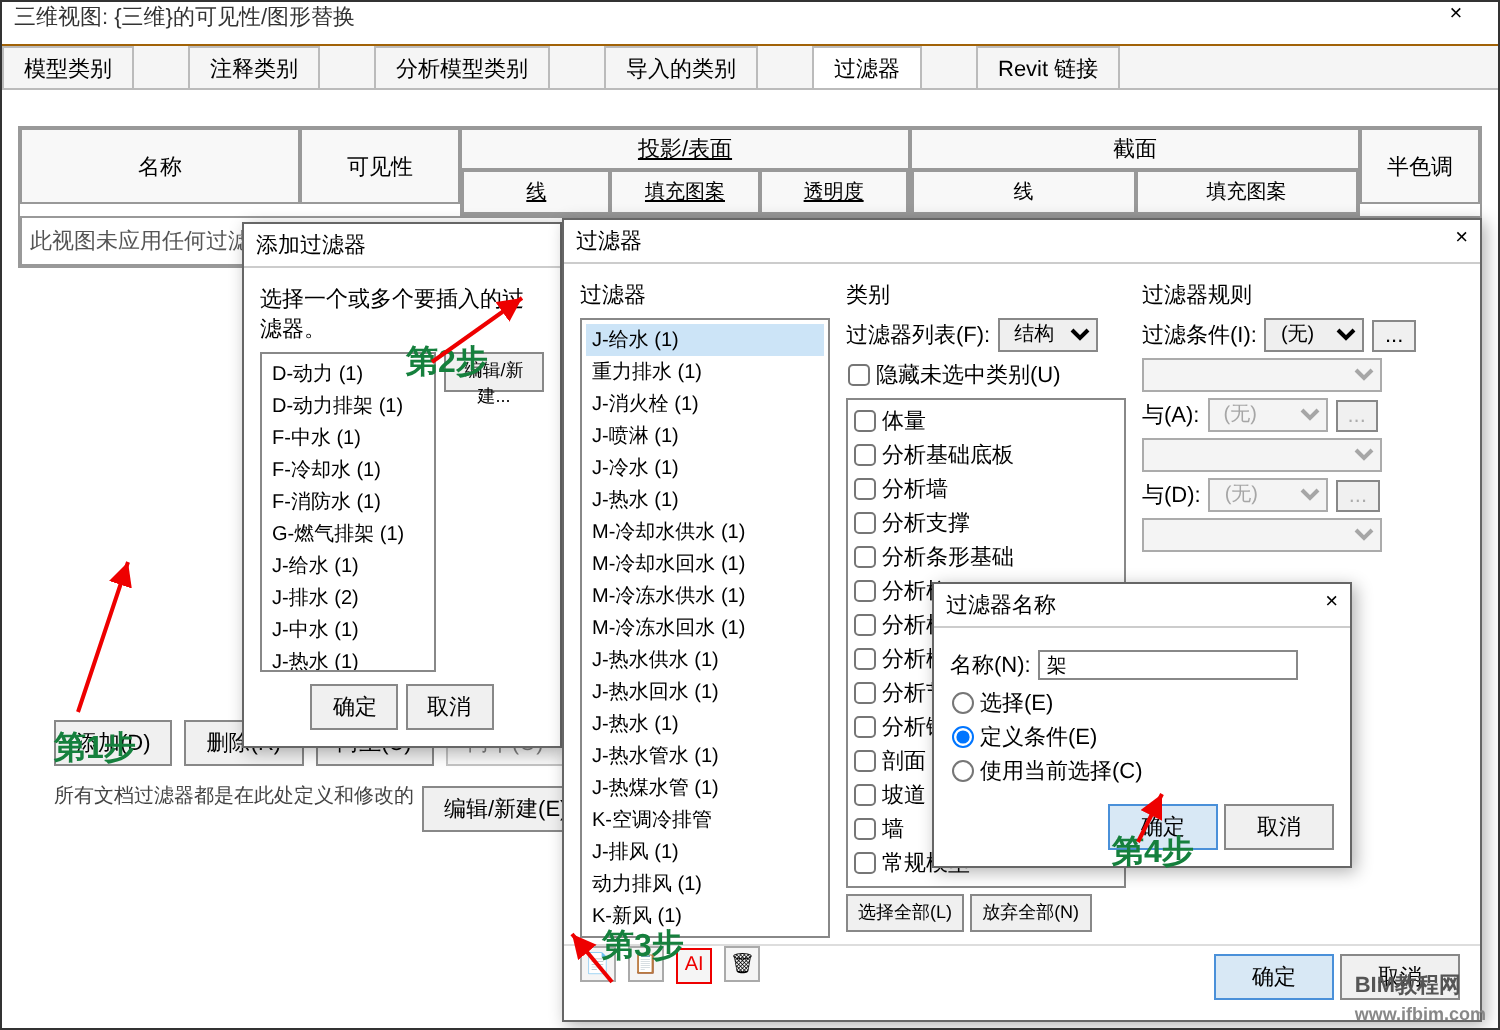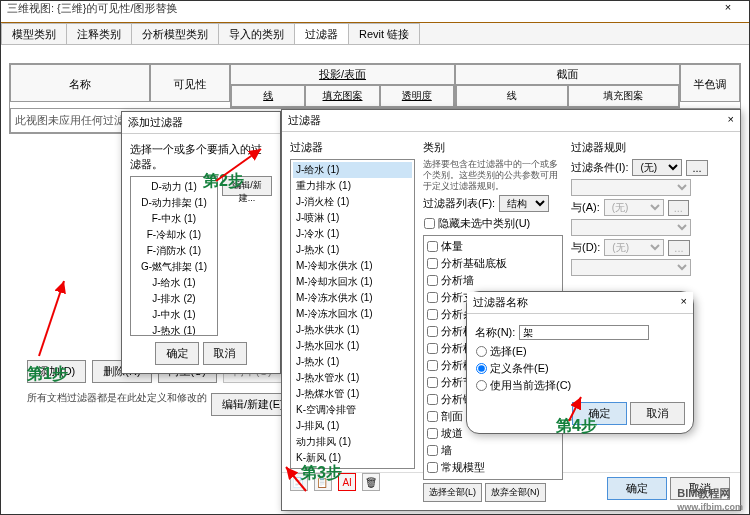--- a/index.html
+++ b/index.html
@@ -1,20 +1,20 @@
 <!DOCTYPE html>
 <html><head>
 <meta charset="utf-8">
 <style>
 * { box-sizing: border-box; margin: 0; padding: 0; font-family: "Microsoft YaHei", sans-serif; font-size: 11px; }
 body { background: #fff; width: 750px; height: 515px; position: relative; overflow: hidden; border: 1px solid #333; }
 .titlebar { height: 22px; background: #fff; border-bottom: 1px solid #a16207; display: flex; align-items: flex-start; padding: 0 6px; }
 .titlebar .title { flex: 1; color: #333; }
 .titlebar .close { width: 30px; text-align: center; cursor: pointer; }
-.tabs { display: flex; border-bottom: 1px solid #bbb; background: #f5f5f5; height: 22px; }
+.tabs { display: flex; border-bottom: 1px solid #bbb; background: #f5f5f5; height: 22px; gap: 28px; }
 .tab { padding: 3px 10px; border: 1px solid #bbb; border-bottom: none; margin-right: -1px; background: #f5f5f5; cursor: pointer; }
 .tab.active { background: #fff; }
 .main-grid { margin: 8px; border: 1px solid #999; }
 .grid-header { display: flex; }
 .grid-header > div { border: 1px solid #999; padding: 4px; text-align: center; background: #f8f8f8; }
 .col-name { width: 140px; }
 .col-vis { width: 80px; }
 .col-proj { flex: 2; text-decoration: underline; }
 .col-sec { flex: 2; }
 .col-half { width: 60px; }
@@ -95,21 +95,21 @@
   <button class="btn">编辑/新建(E)...</button>
 </div>
 
 <div class="dialog" style="left:120px;top:110px;width:160px;">
   <div class="dlg-title">
       <span>添加过滤器</span>
     </div>
   <div class="dlg-body">
     <div style="margin-bottom:4px;">选择一个或多个要插入的过滤器。</div>
     <div style="display:flex;gap:4px;">
-      <div class="listbox" id="add-list" style="width:100px;height:160px;text-align:center;">
+      <div class="listbox" id="add-list" style="width:100px;height:160px;">
           <div>D-动力 (1)</div>
           <div>D-动力排架 (1)</div>
           <div>F-中水 (1)</div>
           <div>F-冷却水 (1)</div>
           <div>F-消防水 (1)</div>
           <div>G-燃气排架 (1)</div>
           <div>J-给水 (1)</div>
           <div>J-排水 (2)</div>
           <div>J-中水 (1)</div>
           <div>J-热水 (1)</div>
@@ -155,21 +155,20 @@
         </div>
       <div style="margin-top:4px;">
         <span class="icon-btn">📄</span>
         <span class="icon-btn">📋</span>
         <span class="icon-btn" style="color:#e00;border-color:#e00;">AI</span>
         <span class="icon-btn">🗑</span>
       </div>
     </div>
     <div style="width:140px;">
       <div class="group-title">类别</div>
-      <div style="font-size:9px;color:#555;line-height:1.2;margin-bottom:4px;">选择要包含在过滤器中的一个或多个类别。这些类别的公共参数可用于定义过滤器规则。</div>
       <div class="filter-row">
         <span>过滤器列表(F):</span>
         <select style="width:50px;"><option>结构</option></select>
       </div>
       <label class="checkbox-item">
           <input type="checkbox" style="">
           <span>隐藏未选中类别(U)</span>
         </label>
       <div class="listbox" id="cat-list" style="height:245px;margin-top:3px;">
           <label class="checkbox-item">
@@ -265,21 +264,21 @@
           <select style="width:120px;" disabled=""></select>
         </div>
     </div>
   </div>
   <div style="text-align:right;padding:4px 10px;border-top:1px solid #ddd;">
     <button class="btn ok" style="width:60px;">确定</button>
     <button class="btn" style="width:60px;">取消</button>
   </div>
 </div>
 
-<div class="dialog" style="left:465px;top:290px;width:228px;border-radius:13px;">
+<div class="dialog" style="left:465px;top:290px;width:210px;">
   <div class="dlg-title">
       <span>过滤器名称</span>
       <span>×</span>
     </div>
   <div class="dlg-body">
     <div class="filter-row">
       <span>名称(N):</span>
       <input class="field" type="text" style="width: 130px;" value="架">
     </div>
     <label class="checkbox-item">

